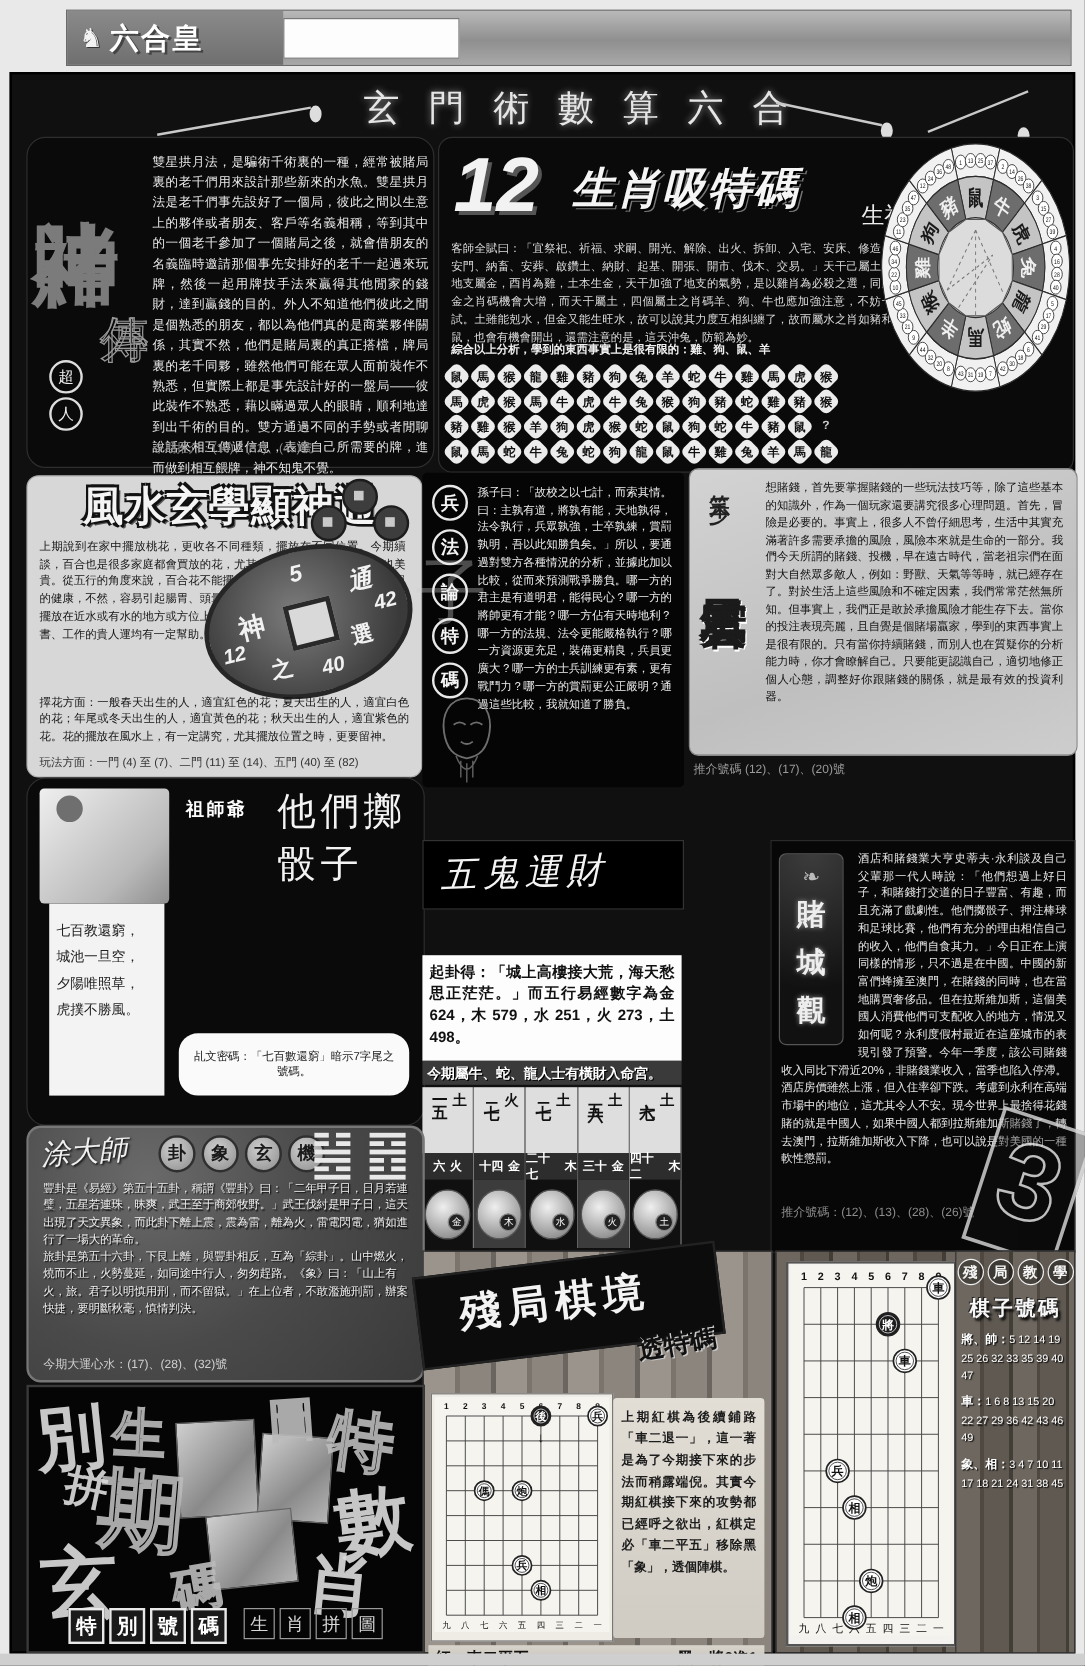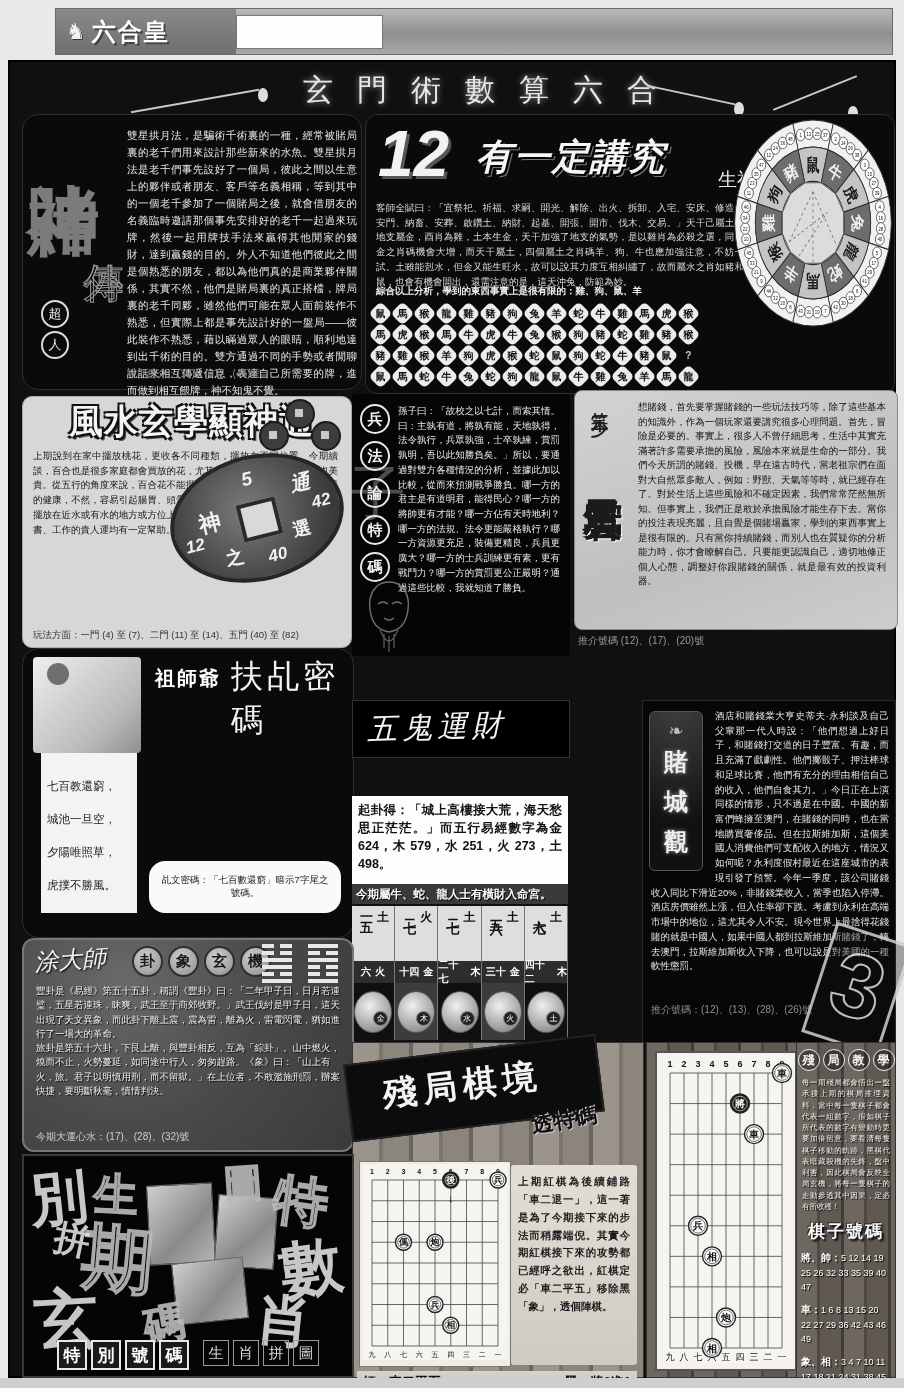--- a/index.html
+++ b/index.html
@@ -71,24 +71,24 @@
   
   #p-xiaokan .light{position:absolute;left:0;top:0;width:322px;height:238px;background:linear-gradient(160deg,#d3d3d3,#bfbfbf 60%,#cdcdcd);border-radius:8px;border:1px solid #888;}
   #p-xiaokan .auth{position:absolute;left:14px;top:8px;font-size:17px;font-weight:bold;color:#222;writing-mode:vertical-rl;letter-spacing:4px;}
   #p-xiaokan .vtitle{position:absolute;left:8px;top:78px;font-size:40px;font-weight:bold;color:#1b1b1b;writing-mode:vertical-rl;line-height:1;font-family:"Liberation Serif",serif;text-shadow:1px 1px 0 #fff;}
   #p-xiaokan .body{position:absolute;left:64px;top:10px;width:248px;font-size:9.5px;line-height:1.53;color:#101010;}
   #p-xiaokan .foot{position:absolute;left:4px;top:244px;font-size:10px;color:#9a9a9a;}
 
   
   #p-fuji .figure{position:absolute;left:10px;top:8px;width:108px;height:96px;background:linear-gradient(135deg,#efefef,#b9b9b9 70%,#8f8f8f);border-radius:4px;}
   #p-fuji .figure .head{position:absolute;left:14px;top:6px;width:22px;height:22px;border-radius:50%;background:#6f6f6f;}
-  #p-fuji .lbl{position:absolute;left:132px;top:16px;font-size:20px;font-weight:bold;color:#fff;letter-spacing:2px;}
+  #p-fuji .lbl{position:absolute;left:132px;top:16px;font-size:15px;font-weight:bold;color:#fff;letter-spacing:2px;}
   #p-fuji .ttl{position:absolute;left:208px;top:6px;font-size:32px;color:#f3f3f3;font-family:"Liberation Serif",serif;letter-spacing:4px;}
   #p-fuji .poemblock{position:absolute;left:18px;top:104px;width:96px;height:160px;background:#f3f3f3;color:#222;padding:8px 6px;box-sizing:border-box;}
-  #p-fuji .poemblock div{font-size:11.5px;font-family:"Liberation Serif",serif;margin:18px 0;}
+  #p-fuji .poemblock div{font-size:11.5px;font-family:"Liberation Serif",serif;margin:7px 0;}
   #p-fuji .body{position:absolute;left:126px;top:48px;width:196px;font-size:10.5px;line-height:1.6;color:#f0f0f0;font-weight:bold;}
   #p-fuji .note{position:absolute;left:126px;top:212px;width:192px;height:52px;background:#fafafa;border-radius:16px;color:#222;font-size:9.5px;display:flex;align-items:center;justify-content:center;padding:4px 10px;box-sizing:border-box;text-align:center;}
 
   
   #p-wugui .tbar{position:absolute;left:0;top:0;width:216px;height:56px;background:#000;border:1px solid #333;}
   #p-wugui .tbar span{position:absolute;left:14px;top:6px;font-size:30px;color:#f4f4f4;font-style:italic;font-family:"Liberation Serif",serif;letter-spacing:5px;transform:rotate(-2deg);}
   #p-wugui .wbox{position:absolute;left:0;top:96px;width:216px;height:88px;background:#fdfdfd;color:#111;font-size:12.5px;font-weight:bold;line-height:1.45;padding:5px 6px;box-sizing:border-box;}
   #p-wugui .hl{position:absolute;left:0;top:184px;width:216px;height:20px;background:#3a3a3a;color:#fff;font-size:11.5px;font-weight:bold;display:flex;align-items:center;padding-left:4px;box-sizing:border-box;text-shadow:1px 1px 0 #000;}
   #p-wugui #wugui-table{position:absolute;left:0;top:206px;width:216px;height:134px;display:flex;}
   .wcol{flex:1;display:flex;flex-direction:column;border-right:1px solid #777;}
@@ -188,21 +188,21 @@
     <div class="badge-author" id="gambler-author">
         <span>超</span>
         <span>人</span>
       </div>
     <div class="body jtext">雙星拱月法，是騙術千術裏的一種，經常被賭局裏的老千們用來設計那些新來的水魚。雙星拱月法是老千們事先設好了一個局，彼此之間以生意上的夥伴或者朋友、客戶等名義相稱，等到其中的一個老千參加了一個賭局之後，就會借朋友的名義臨時邀請那個事先安排好的老千一起過來玩牌，然後一起用牌技手法來贏得其他閒家的錢財，達到贏錢的目的。外人不知道他們彼此之間是個熟悉的朋友，都以為他們真的是商業夥伴關係，其實不然，他們是賭局裏的真正搭檔，牌局裏的老千同夥，雖然他們可能在眾人面前裝作不熟悉，但實際上都是事先設計好的一盤局——彼此裝作不熟悉，藉以瞞過眾人的眼睛，順利地達到出千術的目的。雙方通過不同的手勢或者閒聊說話來相互傳遞信息，表達自己所需要的牌，進而做到相互餵牌，神不知鬼不覺。</div>
     <div class="foot">今期推介：(18)、(31)、(45)號</div>
   </div>
 
   <div class="panel blackpanel" id="p-zodiac" style="left:355px;top:52px;width:530px;height:280px;border-radius:12px;">
     <div class="t12">12</div>
-    <div class="ttl">有一定講究</div>
+    <div class="ttl">生肖吸特碼</div>
     <div class="auth">生神仙</div>
     <div class="body jtext">客師全賦曰：「宜祭祀、祈福、求嗣、開光、解除、出火、拆卸、入宅、安床、修造、安門、納畜、安葬、啟鑽土、納財、起基、開張、開市、伐木、交易。」天干己屬土，地支屬金，酉肖為雞，土本生金，天干加強了地支的氣勢，是以雞肖為必殺之選，同屬金之肖碼機會大增，而天干屬土，四個屬土之肖碼羊、狗、牛也應加強注意，不妨一試。土雖能剋水，但金又能生旺水，故可以說其力度互相糾纏了，故而屬水之肖如豬和鼠，也會有機會開出，還需注意的是，這天沖兔，防範為妙。</div>
     <div class="concl">綜合以上分析，學到的東西事實上是很有限的：雞、狗、鼠、羊</div>
     <div id="zodiac-history">
         <div class="badge-row">
           <span class="badge">
             <i>鼠</i>
           </span>
           <span class="badge">
             <i>馬</i>
@@ -542,20 +542,21 @@
       <div class="hole"></div>
       <span style="left:26px;top:38px;font-size:22px;">神</span>
       <span style="right:24px;top:22px;font-size:20px;font-style:italic;">通</span>
       <span style="left:44px;bottom:14px;font-size:18px;">之</span>
       <span style="right:34px;bottom:26px;font-size:18px;">選</span>
       <span style="left:78px;top:8px;font-size:19px;font-style:italic;">5</span>
       <span style="right:8px;top:48px;font-size:17px;font-style:italic;">42</span>
       <span style="left:8px;top:62px;font-size:17px;font-style:italic;">12</span>
       <span style="left:86px;bottom:8px;font-size:17px;font-style:italic;">40</span>
     </div>
+    <div class="body2 jtext">擇花方面：一般春天出生的人，適宜紅色的花；夏天出生的人，適宜白色的花；年尾或冬天出生的人，適宜黃色的花；秋天出生的人，適宜紫色的花。花的擺放在風水上，有一定講究，尤其擺放位置之時，更要留神。</div>
     <div class="foot">玩法方面：一門 (4) 至 (7)、二門 (11) 至 (14)、五門 (40) 至 (82)</div>
   </div>
 
   <div class="panel" id="p-binfa" style="left:342px;top:332px;width:218px;height:262px;">
     <div class="ghost">子</div>
     <div class="vt" id="binfa-title">
         <span class="circ-char">兵</span>
         <span class="circ-char">法</span>
         <span class="circ-char">論</span>
         <span class="circ-char">特</span>
@@ -575,21 +576,21 @@
     <div class="vtitle">笑看風雲</div>
     <div class="body jtext">想賭錢，首先要掌握賭錢的一些玩法技巧等，除了這些基本的知識外，作為一個玩家還要講究很多心理問題。首先，冒險是必要的。事實上，很多人不曾仔細思考，生活中其實充滿著許多需要承擔的風險，風險本來就是生命的一部分。我們今天所謂的賭錢、投機，早在遠古時代，當老祖宗們在面對大自然眾多敵人，例如：野獸、天氣等等時，就已經存在了。對於生活上這些風險和不確定因素，我們常常茫然無所知。但事實上，我們正是敢於承擔風險才能生存下去。當你的投注表現亮麗，且自覺是個賭場贏家，學到的東西事實上是很有限的。只有當你持續賭錢，而別人也在質疑你的分析能力時，你才會瞭解自己。只要能更認識自己，適切地修正個人心態，調整好你跟賭錢的關係，就是最有效的投資利器。</div>
     <div class="foot">推介號碼 (12)、(17)、(20)號</div>
   </div>
 
   <div class="panel blackpanel" id="p-fuji" style="left:12px;top:586px;width:332px;height:290px;">
     <div class="figure">
         <div class="head"></div>
       </div>
     <div class="lbl">祖師爺</div>
-    <div class="ttl">扶乩密碼</div>
+    <div class="ttl">他們擲骰子</div>
     <div class="poemblock" id="fuji-poem">
         <div>七百教還窮，</div>
         <div>城池一旦空，</div>
         <div>夕陽唯照草，</div>
         <div>虎撲不勝風。</div>
       </div>
     <div class="note">乩文密碼：「七百數還窮」暗示7字尾之號碼。</div>
   </div>
 
   <div class="panel" id="p-wugui" style="left:342px;top:638px;width:216px;height:342px;">
@@ -874,21 +875,20 @@
         </svg>
     </div>
   </div>
   <div class="panel woodd" id="p-jiaoxue" style="left:786px;top:980px;width:100px;height:336px;border:1px solid #333;">
     <div id="jx-title">
         <span class="ring-char">殘</span>
         <span class="ring-char">局</span>
         <span class="ring-char">教</span>
         <span class="ring-char">學</span>
       </div>
-    <div class="body">每一期殘局都會悟出一盤承接上期的棋局推理資料，當中每一隻棋子都會代表一組數字，假如棋子所代表的數字有變動時更要加倍留意，要看清每隻棋子移動的軌跡，黑棋代表暗藏殺機的先鋒，盤中利害，因此棋局會反映全局玄機，將每一隻棋子的走動參透其中因果，定必有所收穫！</div>
     <div class="numtitle">棋子號碼</div>
     <div id="jx-rows">
         <div class="row"><b>將、帥：</b><span>5 12 14 19 25 26 32 33 35 39 40 47</span></div>
         <div class="row"><b>車：</b><span>1 6 8 13 15 20 22 27 29 36 42 43 46 49</span></div>
         <div class="row"><b>象、相：</b><span>3 4 7 10 11 17 18 21 24 31 38 45</span></div>
       </div>
   </div>
 
   <div class="panel" id="p-puzzle" style="left:12px;top:1092px;width:332px;height:224px;">
     <div class="tile" style="left:124px;top:28px;width:64px;height:78px;transform:rotate(-3deg);"></div>

